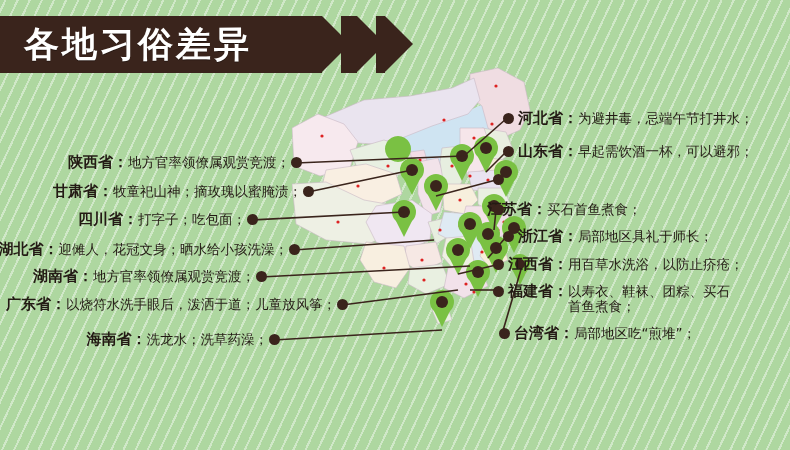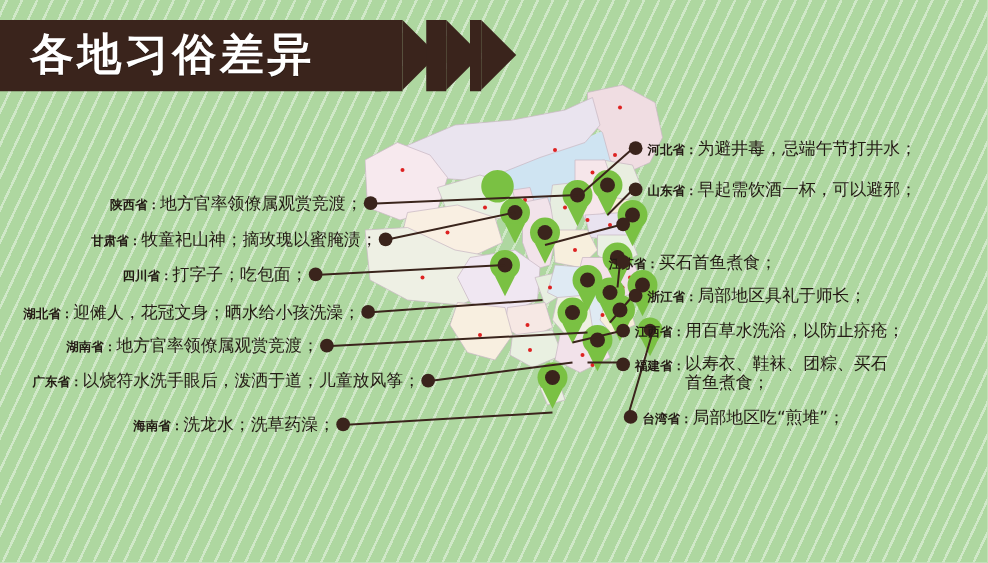--- a/index.html
+++ b/index.html
@@ -48,21 +48,21 @@
 
   
   #map{position:absolute;left:292px;top:66px;width:260px;height:290px;}
   #map svg{display:block;}
 
   
   #lines{position:absolute;left:0;top:0;width:790px;height:450px;pointer-events:none;}
 
   
   .lbl{position:absolute;white-space:nowrap;color:#231a14;line-height:14px;}
-  .lbl .prov{font-weight:bold;font-size:10px;letter-spacing:0px;}
+  .lbl .prov{font-weight:bold;font-size:15px;letter-spacing:0px;}
   .lbl .desc{font-size:13.5px;}
   .lbl.left{text-align:right;}
   .lbl.right{text-align:left;}
   .lbl.two .desc{display:inline-block;white-space:normal;width:162px;
     vertical-align:top;line-height:15px;}
 
   .dot{
     position:absolute;width:11px;height:11px;border-radius:50%;
     background:#3a241c;
   }

